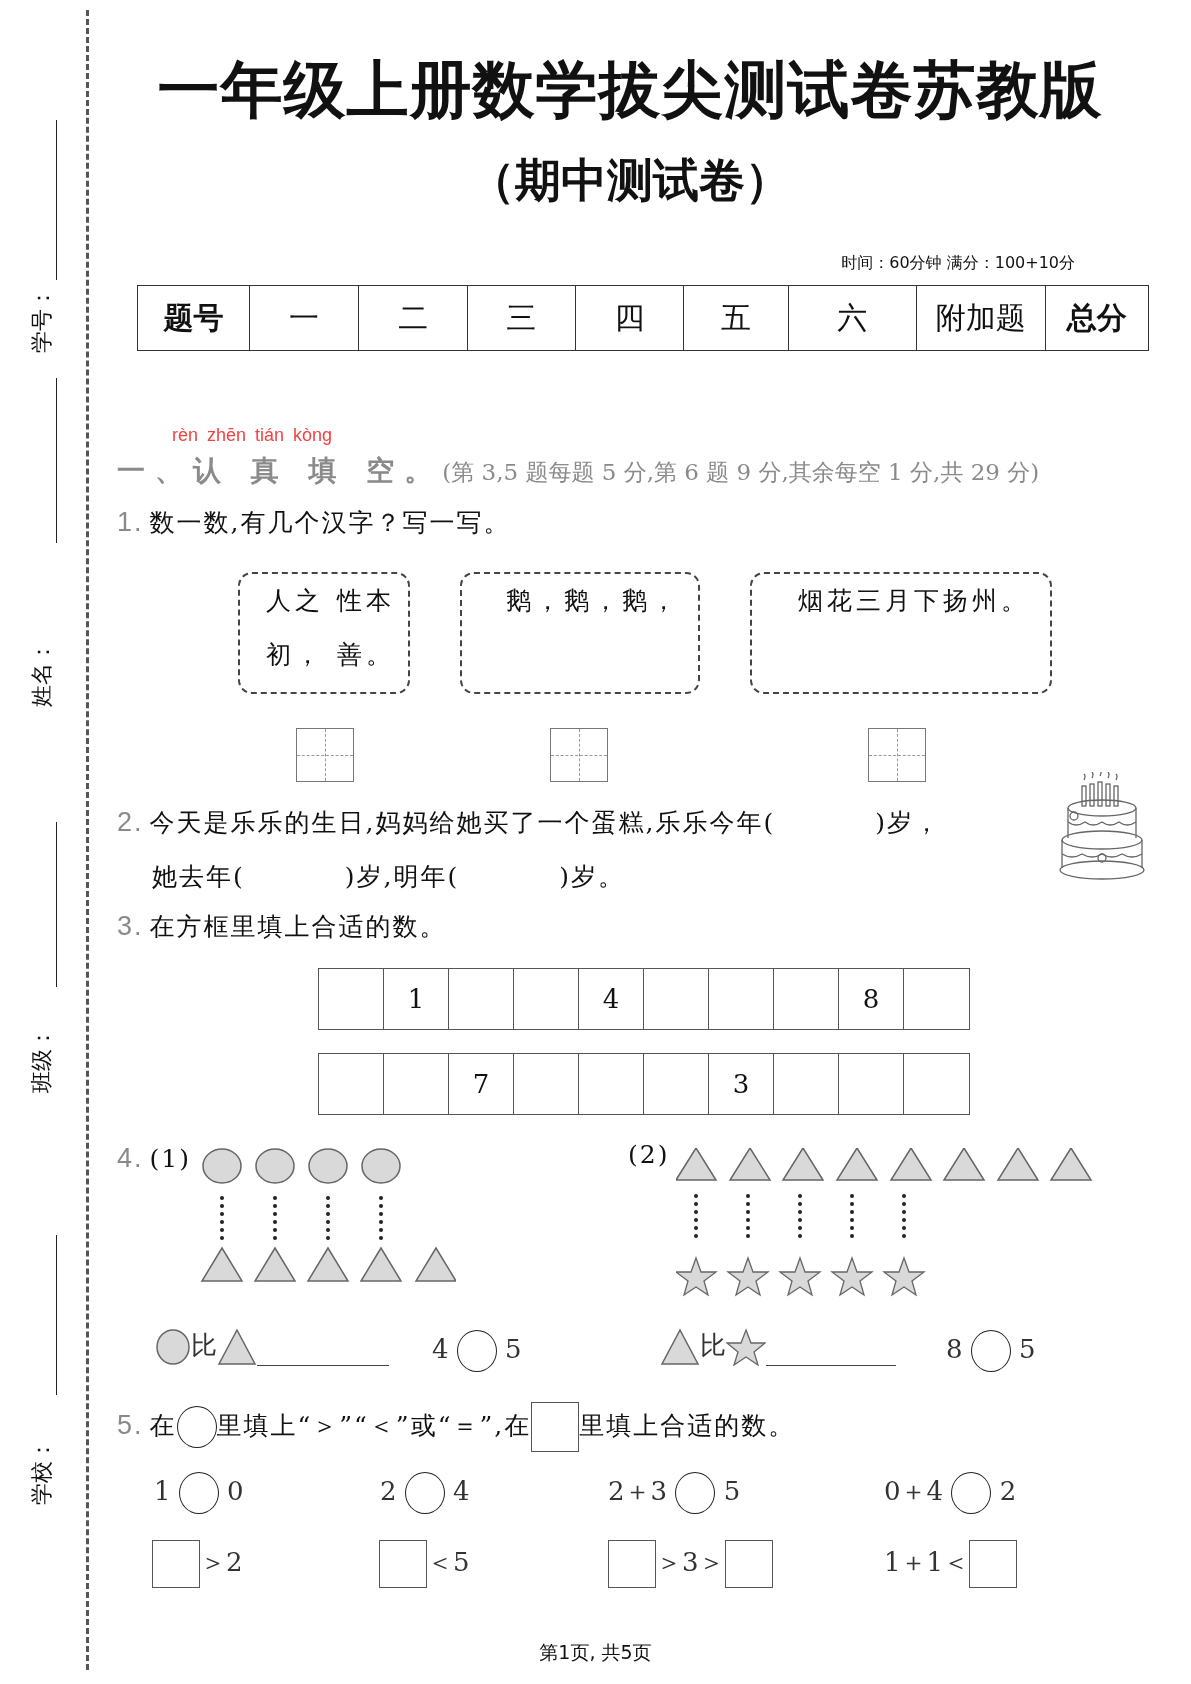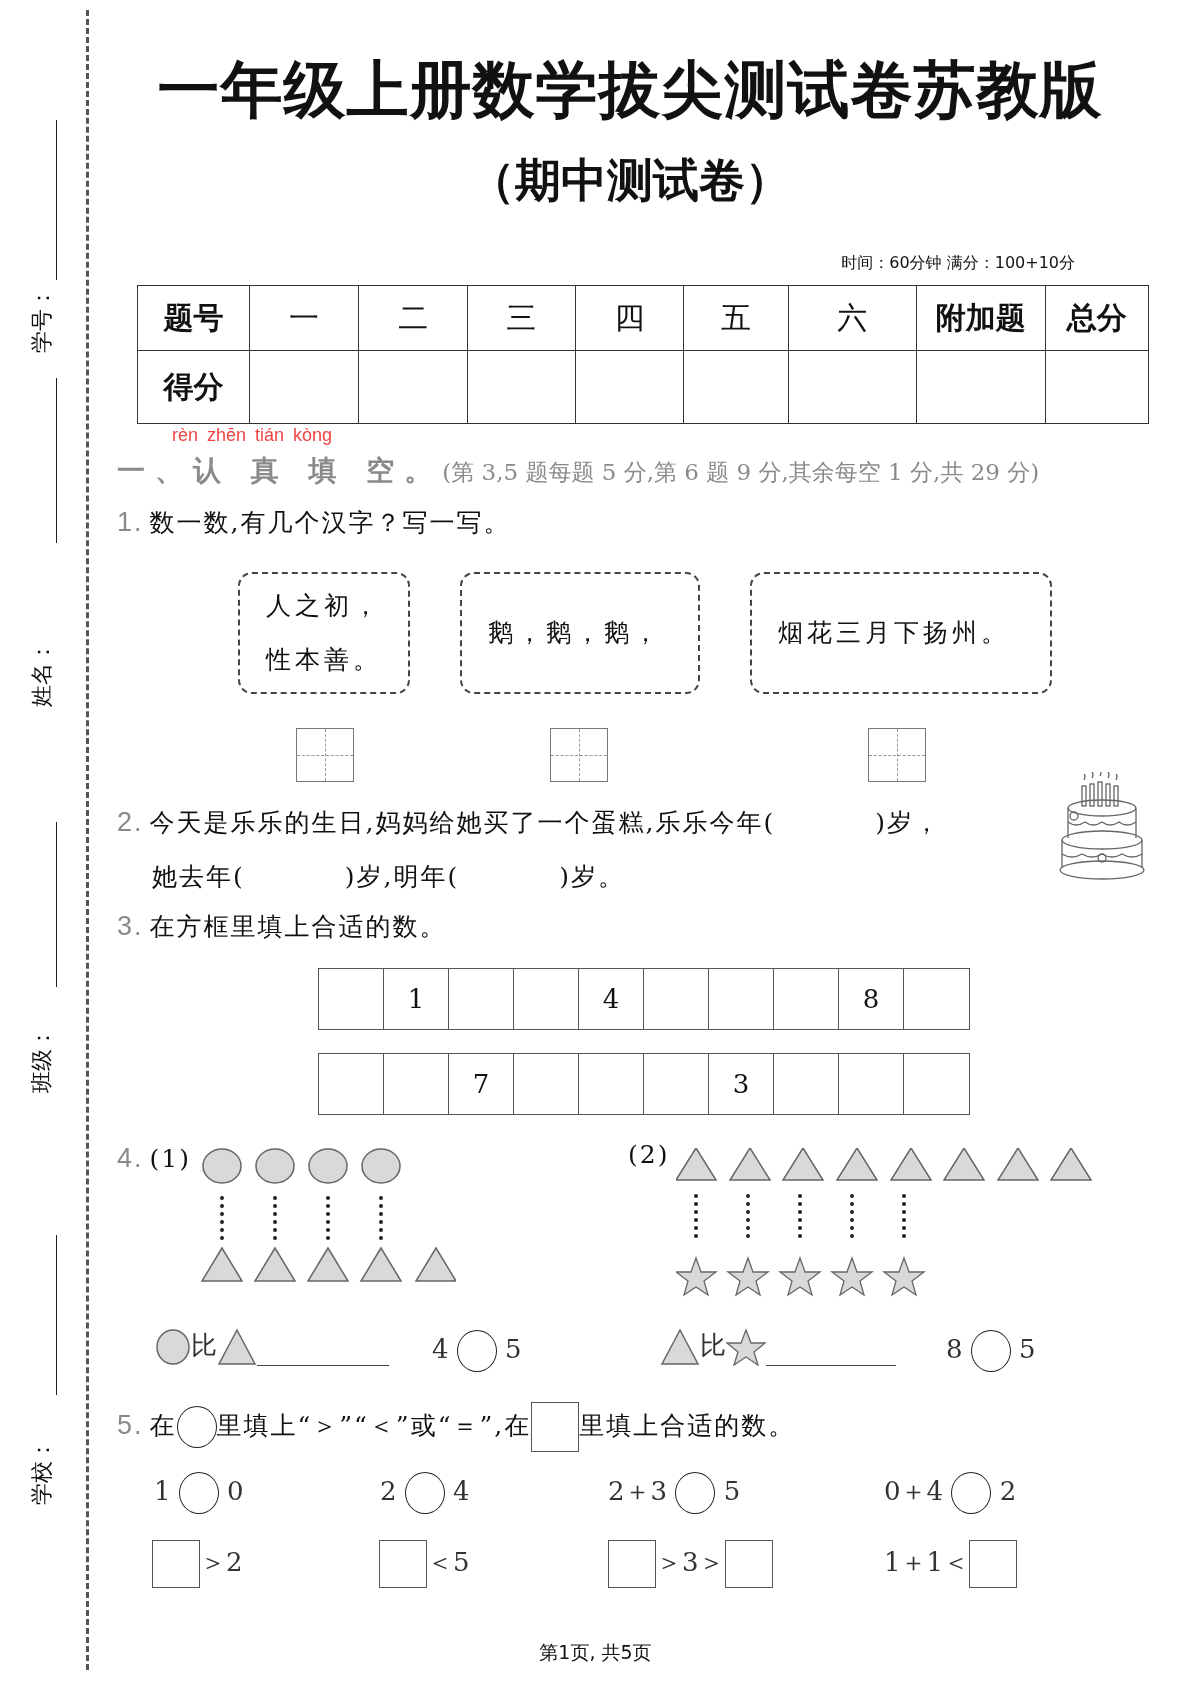--- a/index.html
+++ b/index.html
@@ -35,21 +35,21 @@
                    font-family: "DejaVu Serif", serif; white-space: nowrap; }
   .section-title .big { font-weight: bold; letter-spacing: 10px; }
   .section-title .small { font-size: 23px; letter-spacing: 0px; }
 
   .q { position: absolute; left: 117px; font-size: 25px; font-family: "DejaVu Serif", serif;
        white-space: nowrap; letter-spacing: 2px; }
   .qnum { color: #8a8a8a; font-family: "Liberation Sans", sans-serif; font-size: 27px; margin-right: 6px; }
 
   .poem { position: absolute; top: 572px; height: 122px; border: 2px dashed #444;
           border-radius: 14px; font-family: "DejaVu Serif", serif; font-size: 25px;
-          display: flex; flex-direction: column; justify-content: center; padding-left: 26px;
+          display: flex; flex-direction: row; justify-content: center; padding-left: 26px;
           box-sizing: border-box; letter-spacing: 4px; line-height: 54px; }
 
   .tian { position: absolute; top: 728px; width: 58px; height: 54px; border: 1.5px solid #777;
           box-sizing: border-box; }
   .tian::before { content: ""; position: absolute; left: 50%; top: 0; bottom: 0; border-left: 1px dashed #999; }
   .tian::after { content: ""; position: absolute; top: 50%; left: 0; right: 0; border-top: 1px dashed #999; }
 
   .numrow { position: absolute; left: 318px; display: flex; border: 1.5px solid #555; }
   .numrow .cell { width: 65px; height: 60px; border-right: 1.5px solid #555; display: flex;
                   align-items: center; justify-content: center; font-size: 26px;
@@ -89,33 +89,22 @@
 <table class="score">
   <tbody>
       <tr class="r1">
     <td class="hdr" style="width:104px">题号</td>
     <td style="width:102px">一</td>
     <td style="width:101px">二</td>
     <td style="width:100px">三</td>
     <td style="width:101px">四</td>
     <td style="width:97px">五</td>
     <td style="width:120px">六</td>
-    <td class="hdr" style="width:120px;font-weight:bold">附加题</td>
+    <td class="hdr" style="width:120px;font-weight:normal">附加题</td>
     <td class="hdr" style="width:96px">总分</td>
-  </tr>
-  <tr class="r2">
-    <td class="hdr">得分</td>
-    <td></td>
-    <td></td>
-    <td></td>
-    <td></td>
-    <td></td>
-    <td></td>
-    <td></td>
-    <td></td>
   </tr>
 </tbody>
   </table>
 
 <div class="pinyin">rèn zhēn tián kòng</div>
 <div class="section-title">
   <span class="big">一、认 真 填 空。</span><span class="small">(第 3,5 题每题 5 分,第 6 题 9 分,其余每空 1 分,共 29 分)</span>
 </div>
 
 <div class="q" style="top:506px">

